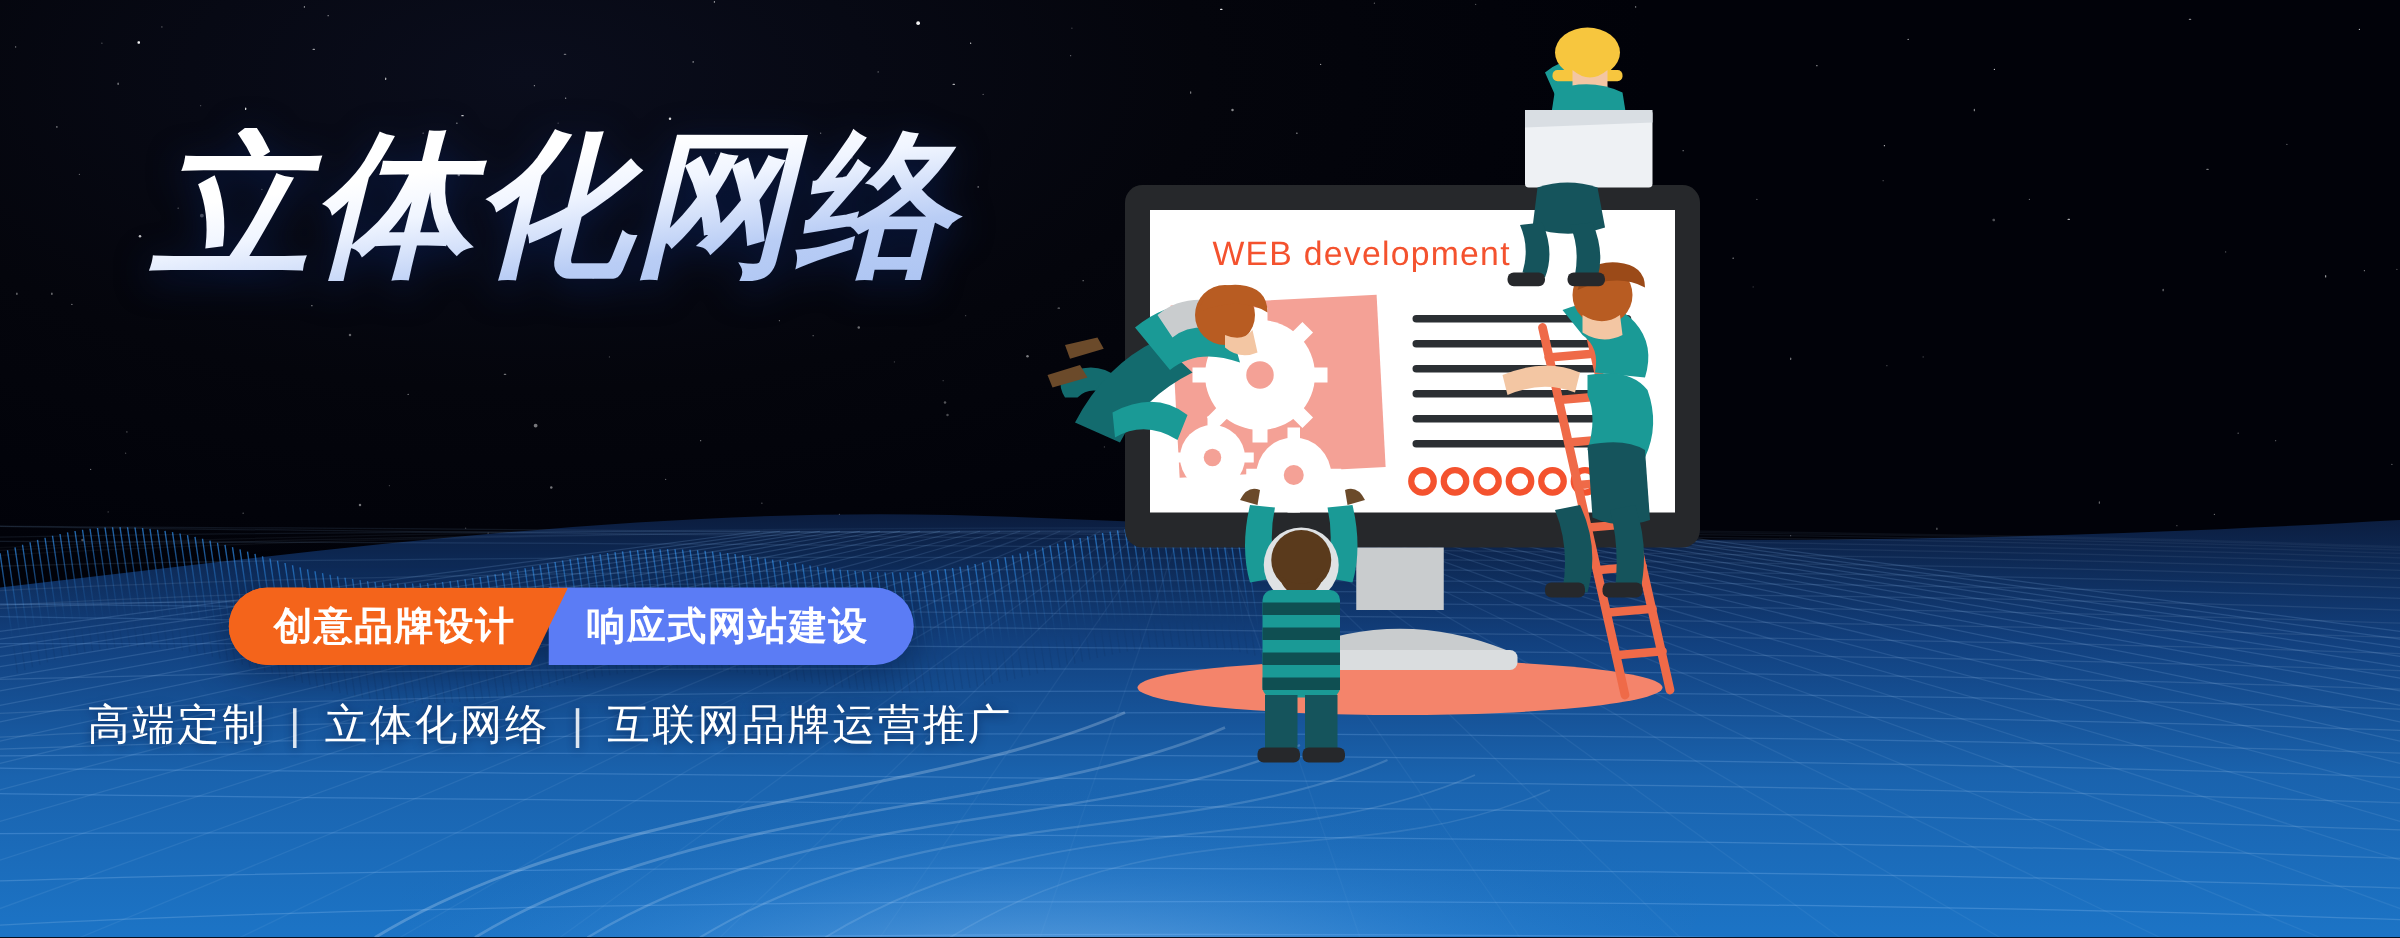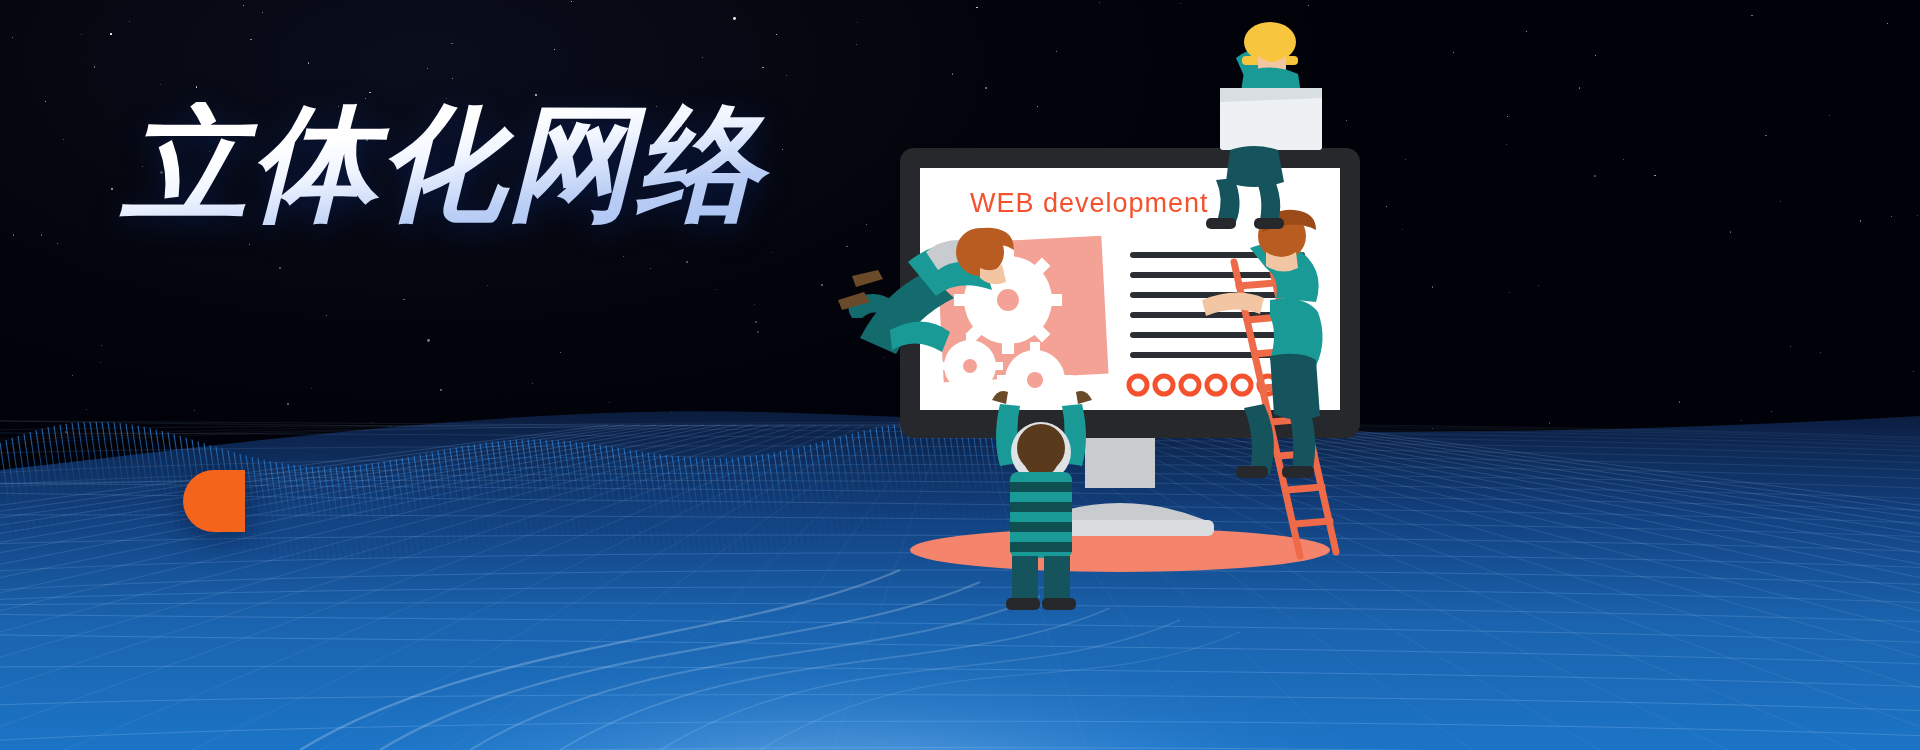--- a/index.html
+++ b/index.html
@@ -551,22 +551,31 @@
   </div>
 
   <div class="left">
 
     <div class="title-wrap">
       <span class="t-line2">立体化网络</span>
     </div>
 
     <div class="badge">
       <div class="seg-orange-fix"></div>
+      <div class="badge-seg seg-orange">创意品牌设计</div>
+      <div class="badge-seg seg-blue">响应式网站建设</div>
     </div>
 
+    <div class="tagline">
+      <span>高端定制</span>
+      <span class="sep">|</span>
+      <span>立体化网络</span>
+      <span class="sep">|</span>
+      <span>互联网品牌运营推广</span>
+    </div>
   </div>
 
   <div class="illo">
     <svg width="640" height="750" viewBox="0 0 640 750">
       <defs>
         <clipPath id="screenclip">
             <rect x="90" y="168" width="420" height="242" rx="2"></rect>
           </clipPath>
       </defs>
 

